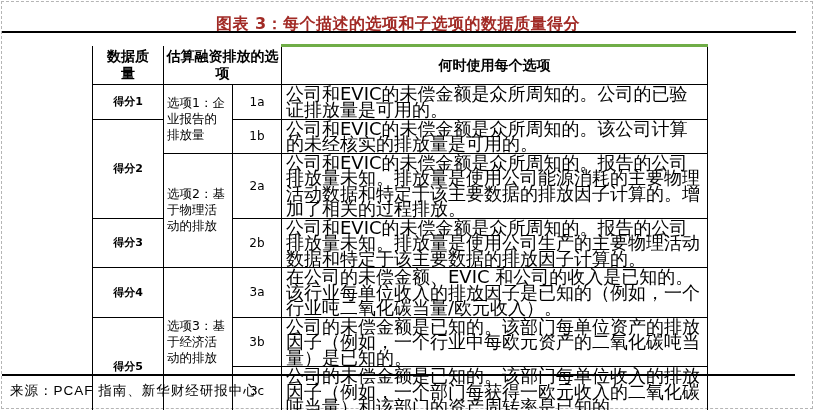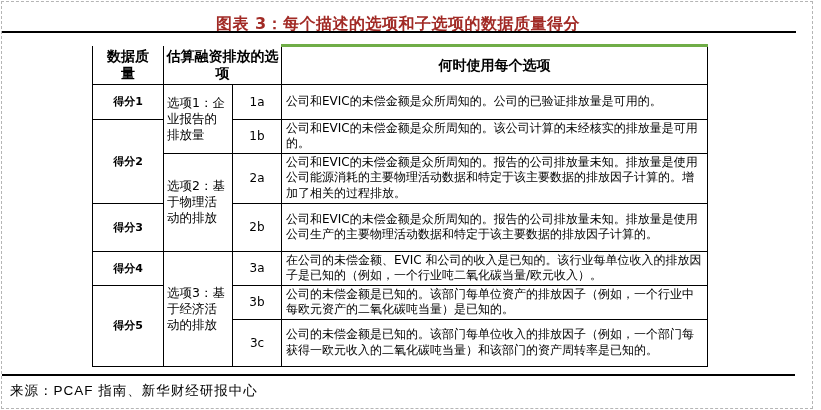--- a/index.html
+++ b/index.html
@@ -34,21 +34,21 @@
   .wrap3 { display:inline-block; max-width:3.4em; word-break:break-all; }
   td.score {
     font-weight:bold; text-align:center; font-size:11px; padding:0 1px;
   }
   td.opt {
     text-align:left; font-size:12.5px; line-height:16px;
     padding:0 3px; word-break:break-all;
   }
   td.sub { text-align:center; font-size:12px; padding:0 8px; }
   td.desc {
-    text-align:left; font-size:12px; line-height:15.5px;
+    text-align:left; font-size:18px; line-height:15.5px;
     padding:1px 4px; word-break:break-all;
   }
   tr.r-1a{height:35px} tr.r-1b{height:32px}
   tr.r-2a{height:50px} tr.r-2b{height:48px}
   tr.r-3a{height:32px} tr.r-3b{height:32px} tr.r-3c{height:47px}
   
   .footer-rule {
     position:absolute; top:374px; left:2px; width:793px;
     border-top:2.5px solid #000;
   }

